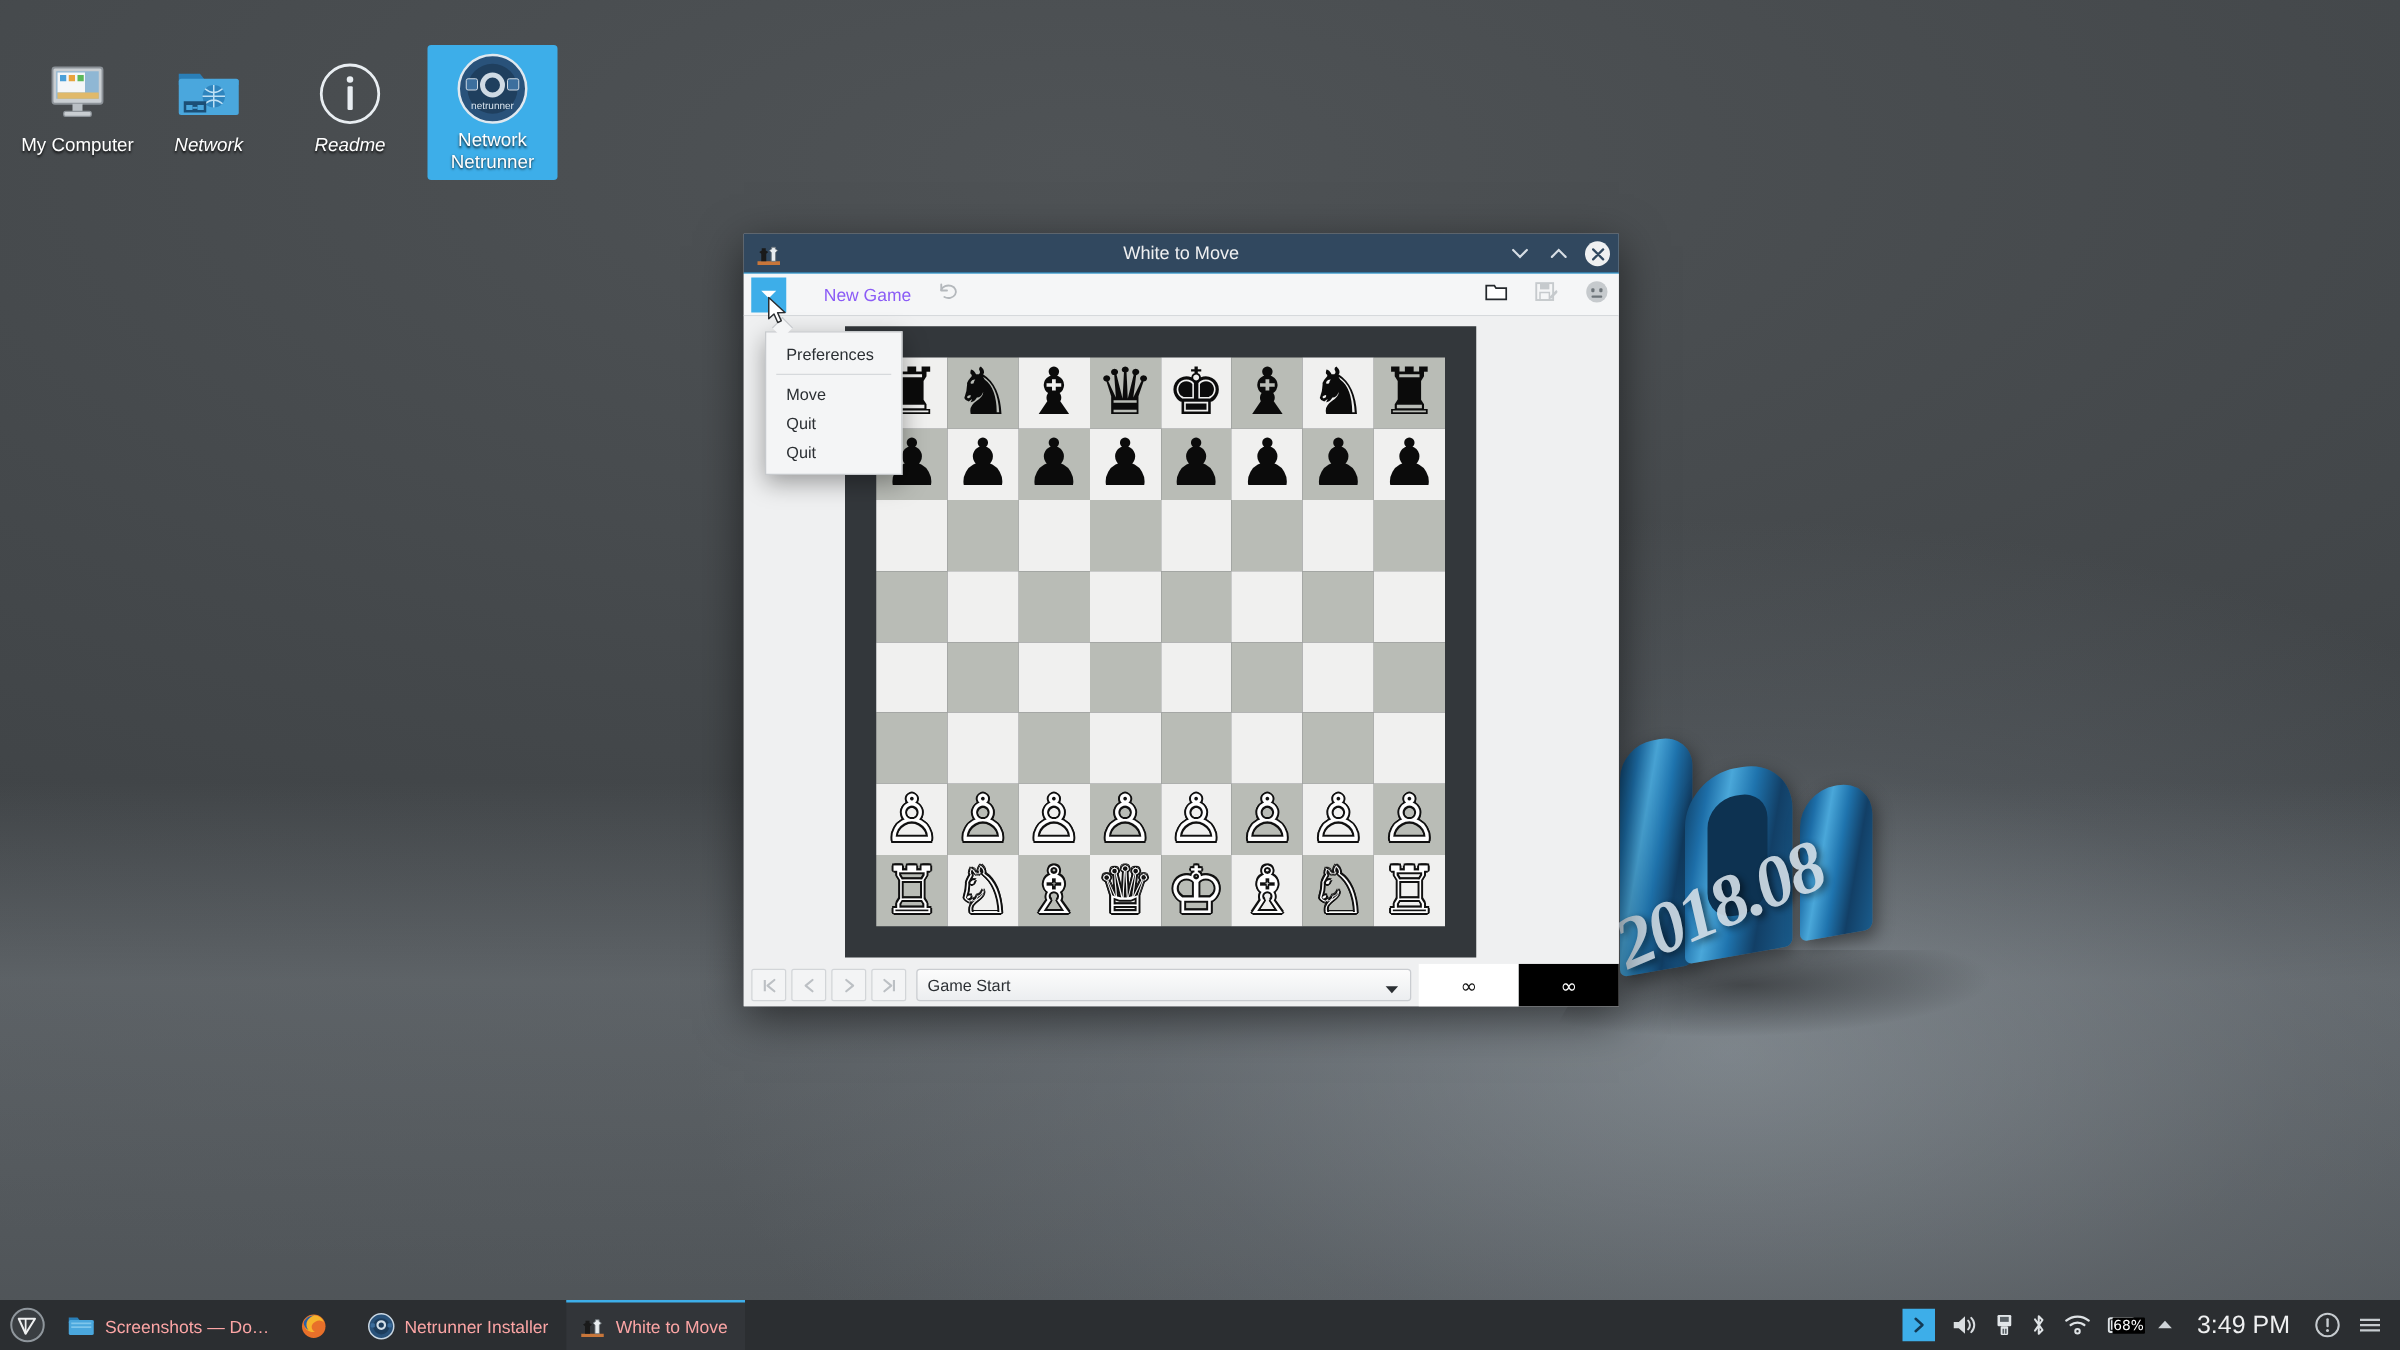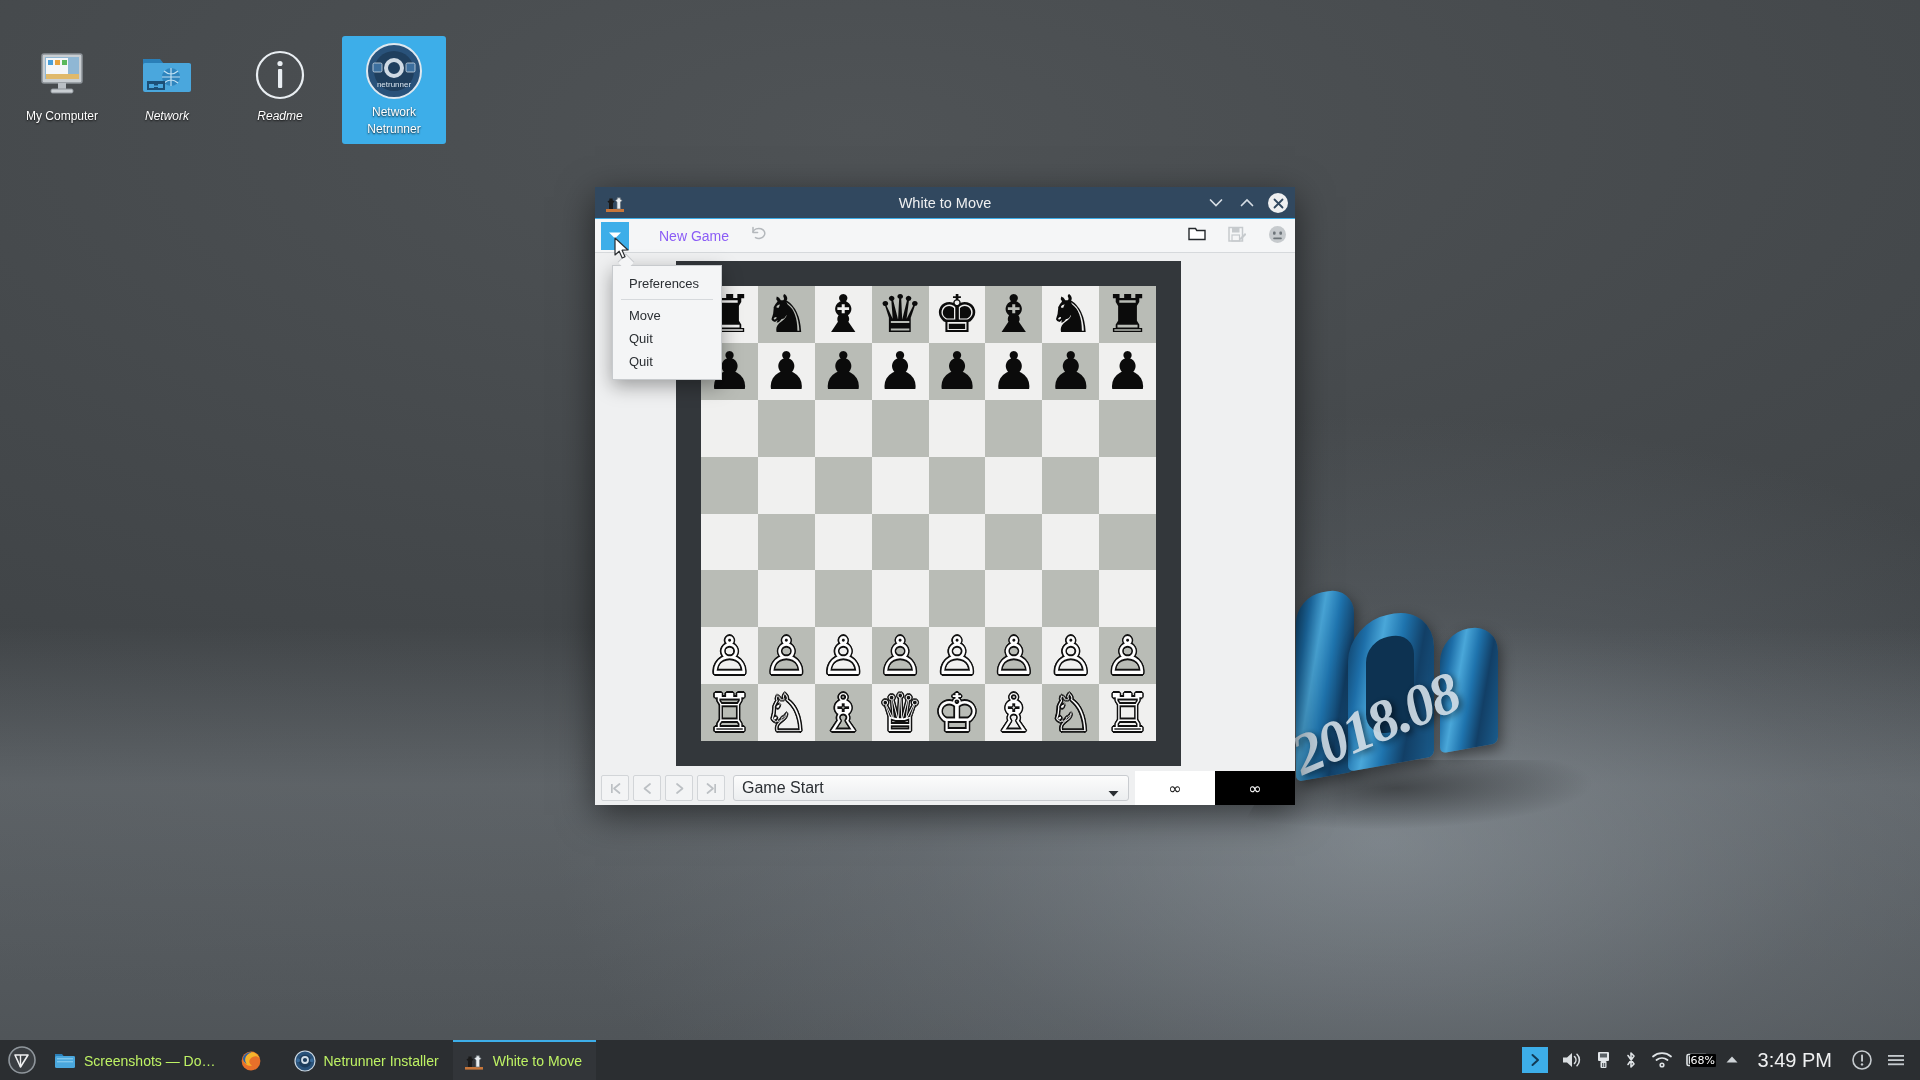--- a/index.html
+++ b/index.html
@@ -56,21 +56,21 @@
 
   
   #desktop-icons{ position:absolute; left:0; top:0; }
   .desk-icon{
     position:absolute; width:104px; text-align:center;
     padding:6px 2px 6px 2px; border-radius:3px;margin-top:32px;
   }
   .desk-icon.selected{ background:#3daee9; }
   .desk-icon .glyph{ height:58px; display:flex; align-items:center; justify-content:center; }
   .desk-icon .label{
-    color:#ffffff; font-size:12px; line-height:17px; margin-top:4px;
+    color:#ffffff; font-size:15px; line-height:17px; margin-top:4px;
     text-shadow:0 1px 2px rgba(0,0,0,.85);
   }
   .desk-icon.italic .label{ font-style:italic; }
 
   
   #chess-window{
     position:absolute; left:595px; top:187px; width:700px; height:618px;
     box-shadow:0 10px 34px rgba(0,0,0,.55);
     background:#eff0f1;
   }
@@ -130,21 +130,21 @@
     width:28px; height:26px; margin-right:4px;
     background:#f3f4f5; border:1px solid #d2d5d8; border-radius:2px;
     display:flex;align-items:center;justify-content:center;
     color:#bcc0c4; font-size:12px; font-family:"DejaVu Sans", sans-serif;
   }
   #move-select{
     flex:1; height:26px; margin:0 6px 0 4px;
     background:linear-gradient(180deg,#fcfcfc,#eceef0);
     border:1px solid #c9ccd0; border-radius:3px;
     display:flex;align-items:center; padding:0 8px;
-    font-size:16px; color:#2b2f33; position:relative;
+    font-size:13px; color:#2b2f33; position:relative;
   }
   #move-select .arrow{ position:absolute; right:9px; top:8px; }
   .clock-box{
     width:80px; height:34px; display:flex;align-items:center;justify-content:center;
     font-size:16px; font-family:"DejaVu Sans", sans-serif;
   }
   #clock-white{ background:#ffffff; color:#101010; }
   #clock-black{ background:#000000; color:#ffffff; }
 
   
@@ -171,21 +171,21 @@
   #taskbar{
     position:absolute; left:0; bottom:0; width:1920px; height:40px;
     background:#2b2e31; display:flex; align-items:stretch;
   }
   #launcher{
     width:44px; display:flex; align-items:center; justify-content:center;
   }
   #tasks{ display:flex; align-items:stretch; }
   .task{
     display:flex; align-items:center; gap:8px; padding:0 14px 0 10px;
-    color:#bef264; font-size:14px; border-top:2px solid transparent;
+    color:#fca5a5; font-size:14px; border-top:2px solid transparent;
     max-width:230px; white-space:nowrap;
   }
   .task.active{ border-top:2px solid #3daee9; background:#323539; }
   .task .ticon{ width:22px;height:22px;display:flex;align-items:center;justify-content:center;}
   #tray{
     margin-left:auto; display:flex; align-items:center; gap:13px; padding-right:14px;
   }
   #tray .tr{ display:flex;align-items:center;justify-content:center; }
   #tray-expand{
     width:26px;height:26px;background:#3daee9;display:flex;align-items:center;justify-content:center;

